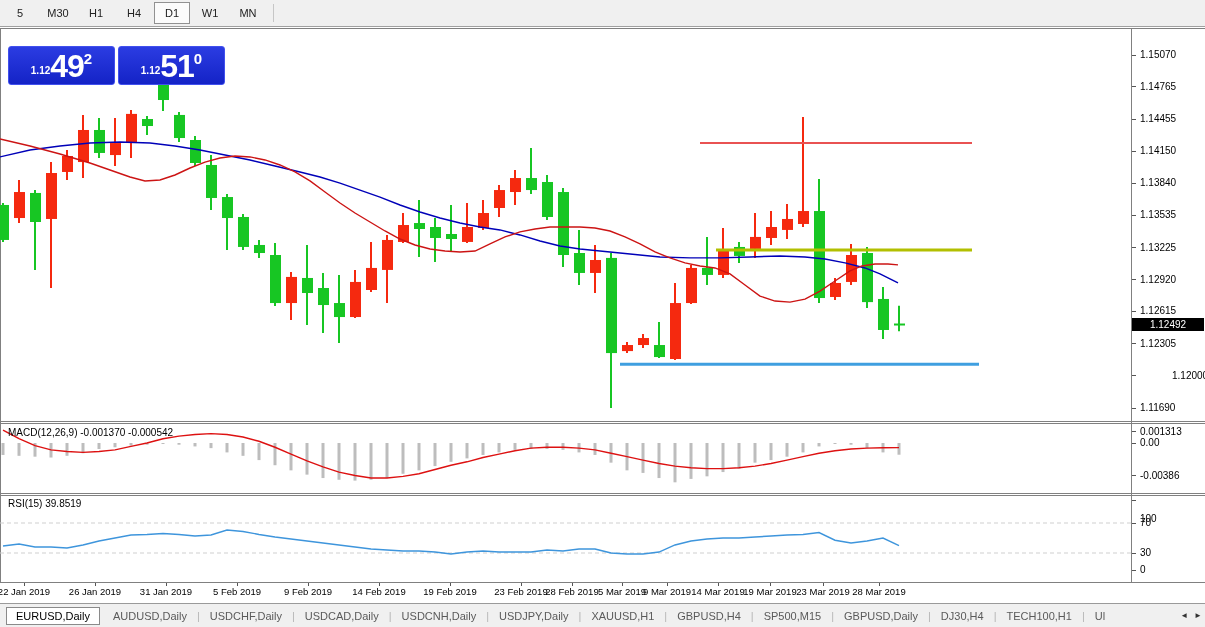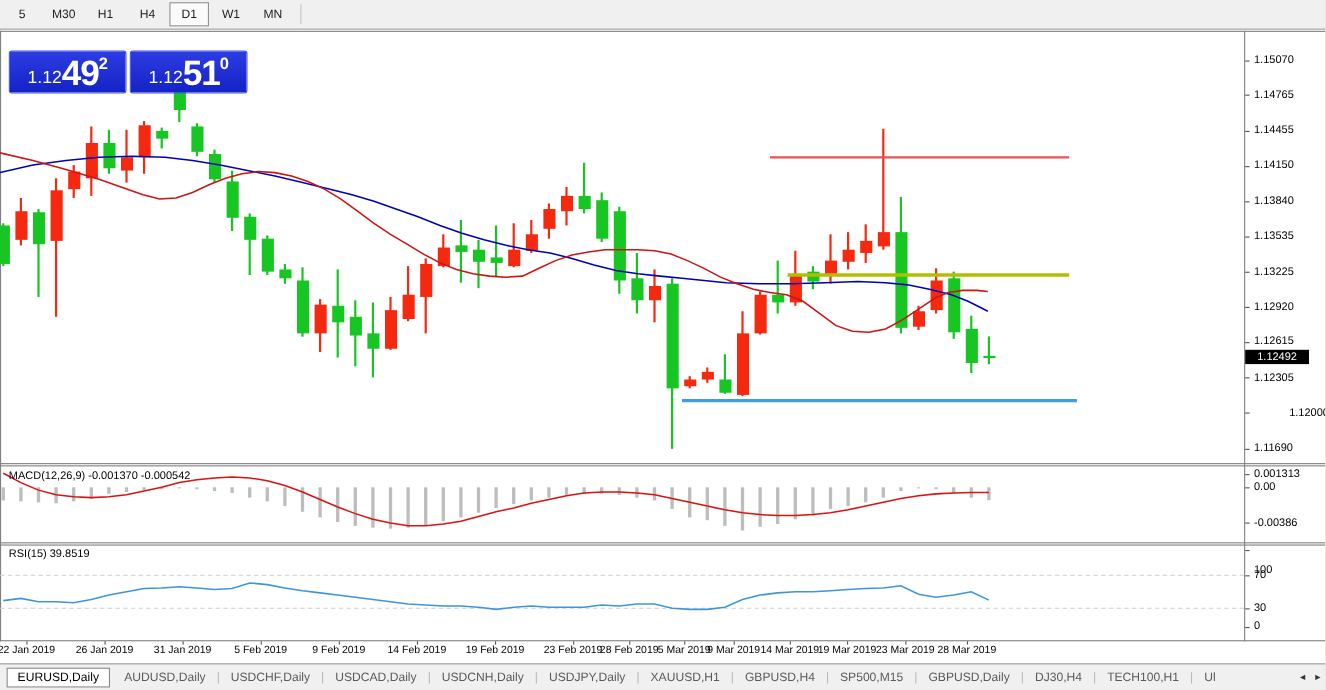--- a/index.html
+++ b/index.html
@@ -26,31 +26,31 @@
   .spinner{width:105px;margin:0 4px;display:flex;border:1px solid #8a8a8a;background:#fff;box-sizing:border-box;}
   .spin-btn{width:20px;background:linear-gradient(#f2f6fb,#d8e2ee);display:flex;align-items:center;
             justify-content:center;font-size:7px;color:#44679a;}
   .spin-dn{border-right:1px solid #b8c4d2;}
   .spin-up{border-left:1px solid #b8c4d2;}
   .spin-field{flex:1;font-size:13px;color:#000;display:flex;align-items:center;justify-content:flex-end;
               padding-right:8px;background:#fff;}
   .panel-row2{display:flex;margin-top:3px;height:39px;}
   .quote-box{width:107px;display:flex;align-items:center;justify-content:center;}
   .quote-box.bid{margin-right:3px;}
-  .q-small{font-size:16px;font-weight:normal;margin-top:10px;}
+  .q-small{font-size:10px;font-weight:bold;margin-top:10px;}
   .q-big{font-size:32px;font-weight:bold;letter-spacing:-1px;line-height:32px;}
   .q-sup{font-size:15px;font-weight:bold;margin-bottom:14px;}
   
   svg{position:absolute;left:0;display:block;}
   
   .ind-label{position:absolute;left:8px;font-size:10px;color:#000;white-space:nowrap;}
   
   .axis-label{position:absolute;left:1140px;font-size:10px;color:#000;white-space:nowrap;}
   .axis-tick{position:absolute;left:1132px;width:4px;height:1px;background:#555;}
-  .price-badge{position:absolute;left:1132px;width:58px;height:13px;background:#000;color:#fff;
+  .price-badge{position:absolute;left:1132px;width:72px;height:13px;background:#000;color:#fff;
                font-size:10px;display:flex;align-items:center;justify-content:center;}
   
   .date-label{position:absolute;top:586px;font-size:9.5px;color:#000;transform:translateX(-50%);white-space:nowrap;}
   .date-tick{position:absolute;top:583px;width:1px;height:3px;background:#555;}
   
   .tabs{position:absolute;left:0;top:603px;width:1205px;height:24px;background:#f0f0f0;
         border-top:1px solid #9a9a9a;display:flex;align-items:center;padding-left:6px;
         font-size:11px;color:#5a5a5a;box-sizing:border-box;}
   .tab{padding:3px 9px;white-space:nowrap;cursor:default;}
   .tab.active{background:#fff;border:1px solid #8a8a8a;color:#000;padding:2px 9px;margin-right:4px;}

